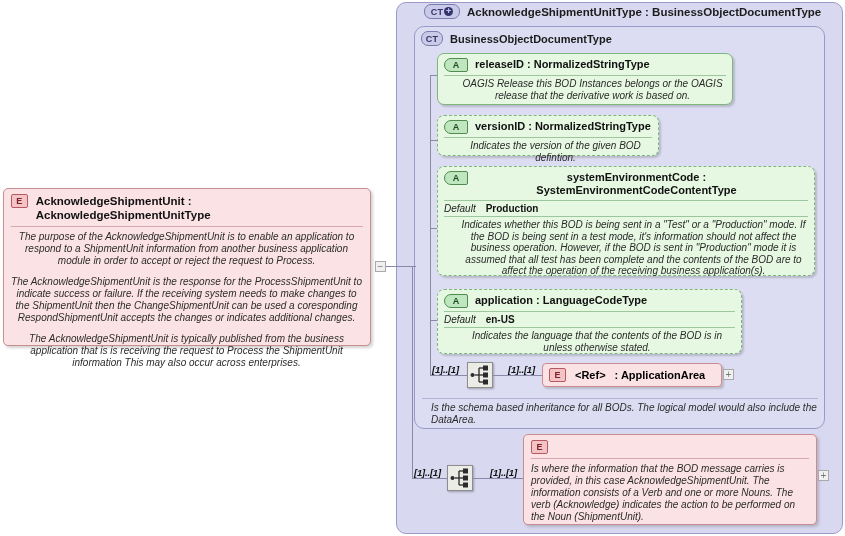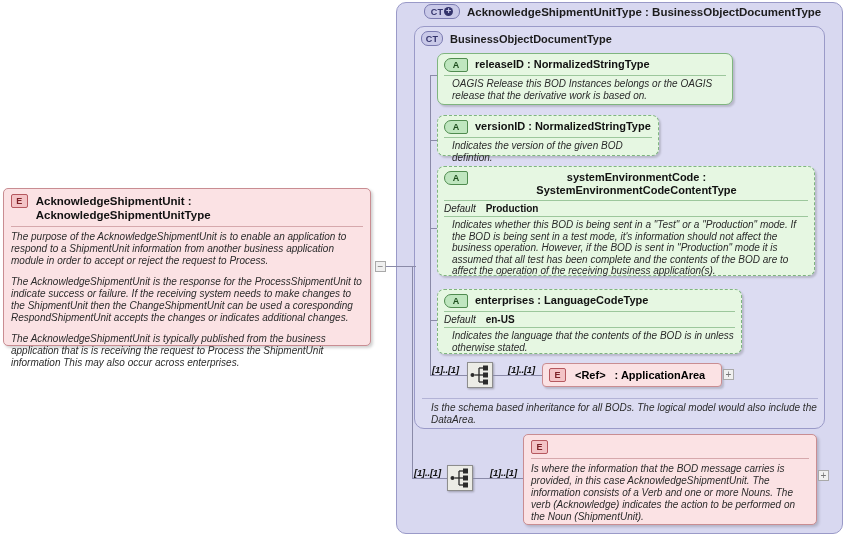--- a/index.html
+++ b/index.html
@@ -102,23 +102,24 @@
     height:1px;background:#9cc79c;margin:0 6px;
   }
   .attr-default{
     display:flex;align-items:baseline;gap:10px;
     padding:2px 6px 2px 6px;
     font-size:10px;
   }
   .attr-default .dlabel{font-style:italic;color:#222;text-align:right;}
   .attr-default .dval{font-weight:bold;color:#111;}
   .attr-doc{
-    padding:2px 7px 4px 14px;
+    padding:2px 7px 4px 22px;
     font-size:10px;font-style:italic;color:#2a2a2a;
     line-height:11.5px;
+    text-align:center;
   }
 
   
   .elembox{
     background:#fbe2e4;
     border:1px solid #c98d92;
     border-radius:5px;
     box-sizing:border-box;
     box-shadow:2px 2px 3px rgba(0,0,0,.18);
   }
@@ -127,21 +128,21 @@
     padding:5px 7px 4px 7px;
     font-size:11.5px;font-weight:bold;color:#111;
     line-height:14px;
   }
   .elem-sep{height:1px;background:#d6a8ac;margin:0 7px;}
   .elem-doc{
     padding:4px 8px 5px 7px;
     font-size:10px;font-style:italic;color:#2b2b2b;
     line-height:12px;
   }
-  .elem-doc p{margin:0 0 9px 0;}
+  .elem-doc p{margin:0 0 9px 0;text-align:center;}
   .elem-doc p:last-child{margin-bottom:0;}
 
   
   .refbox{
     background:#fbe2e4;
     border:1px solid #c98d92;
     border-radius:4px;
     box-sizing:border-box;
     box-shadow:2px 2px 2px rgba(0,0,0,.16);
     display:flex;align-items:center;gap:9px;
@@ -264,21 +265,21 @@
   <div class="attr-sep"></div>
   <div class="attr-doc">Indicates whether this BOD is being sent in a "Test" or a "Production" mode. If the BOD is being sent in a test mode, it's information should not affect the business operation. However, if the BOD is sent in "Production" mode it is assumed that all test has been complete and the contents of the BOD are to affect the operation of the receiving business application(s).</div>
 </div>
 
 <div class="abs line hline" style="left:430px;top:320px;width:8px;"></div>
 <div class="abs attrbox optional" style="left:437px;top:289px;width:305px;height:65px;">
   <div class="attr-head">
     <span class="badge badge-a">
       <span>A</span>
     </span>
-    <span class="attr-name">enterprises : LanguageCodeType</span>
+    <span class="attr-name">application : LanguageCodeType</span>
   </div>
   <div class="attr-sep"></div>
   <div class="attr-default">
     <span class="dlabel">Default</span>
     <span class="dval">en-US</span>
   </div>
   <div class="attr-sep"></div>
   <div class="attr-doc">Indicates the language that the contents of the BOD is in unless otherwise stated.</div>
 </div>
 

